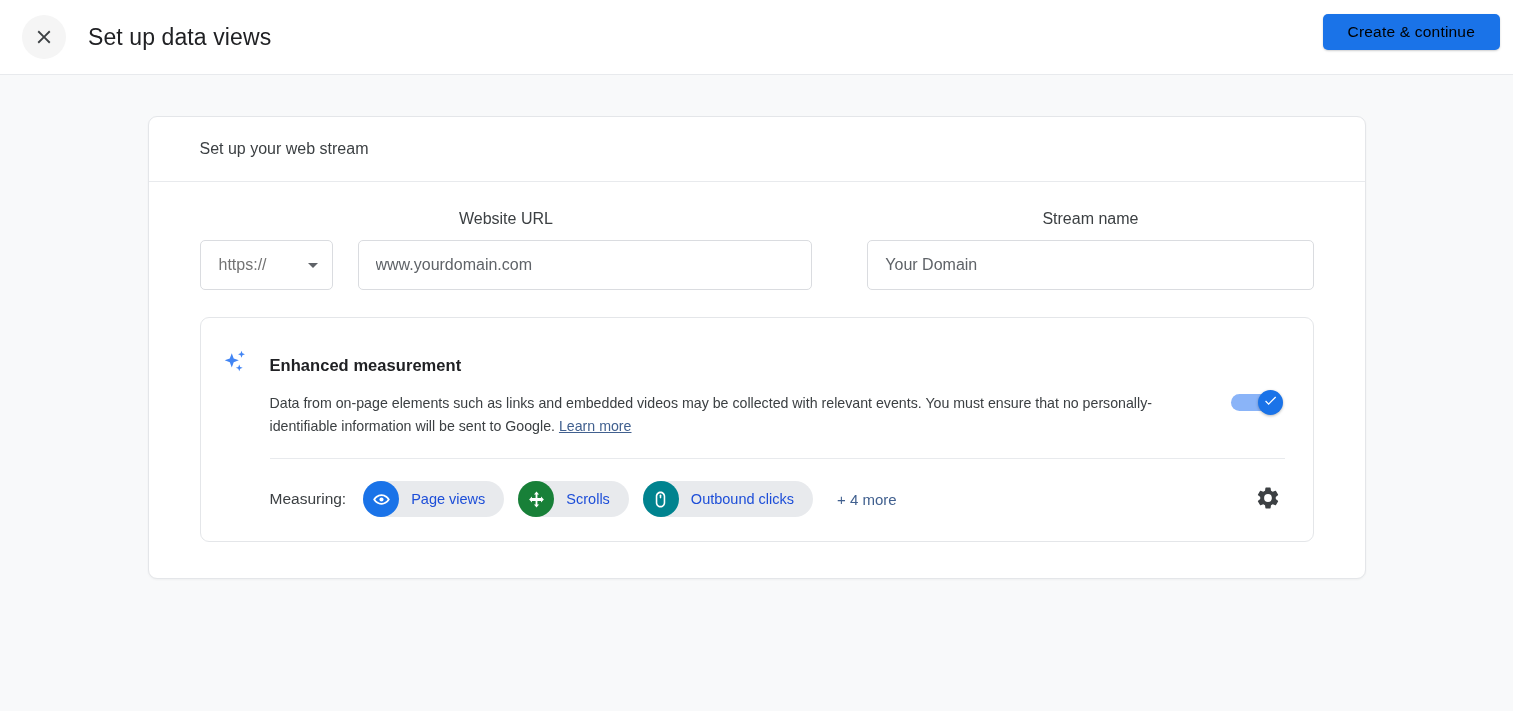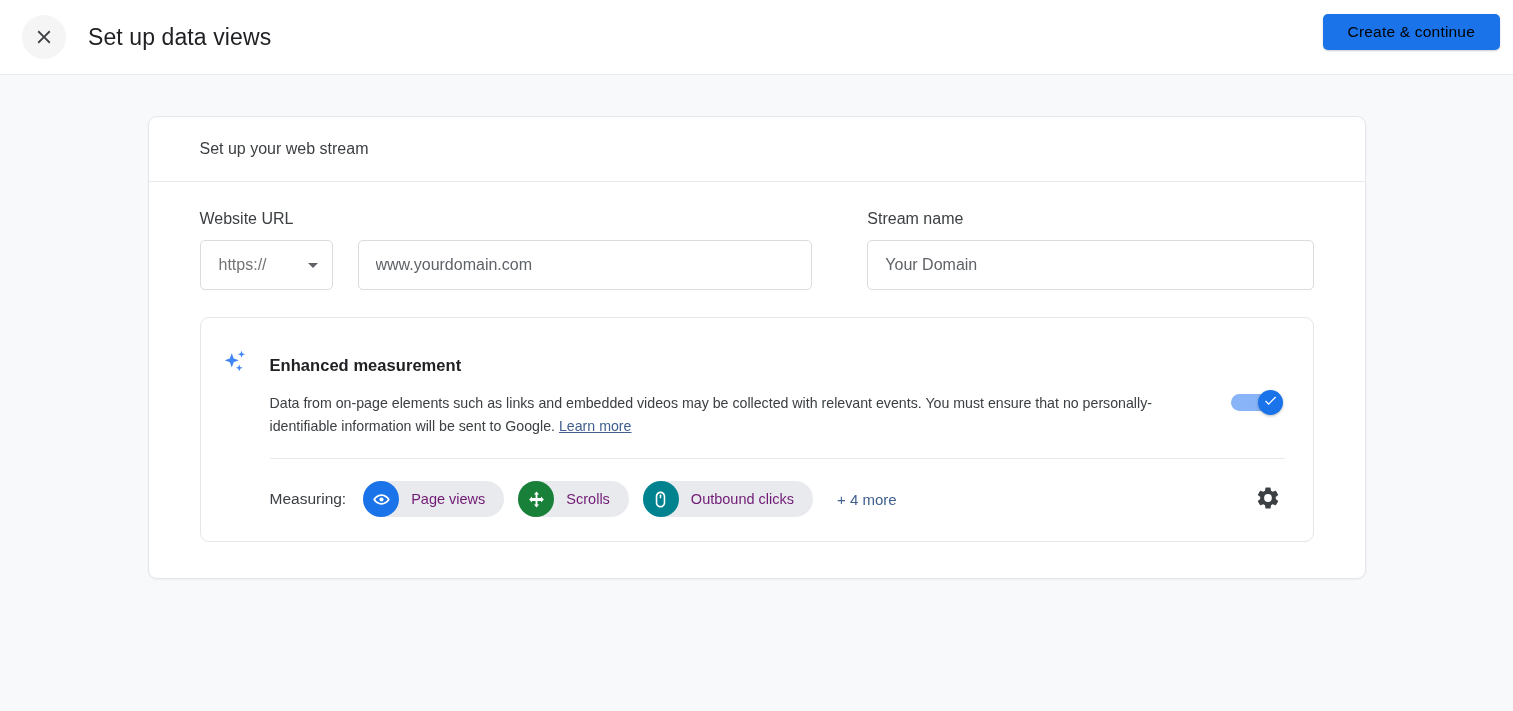--- a/index.html
+++ b/index.html
@@ -108,20 +108,21 @@
   }
   .field-group { display: flex; flex-direction: column; }
   .field-group.url { width: 614px; }
   .field-group.name { width: 447px; }
 
   .field-label {
     font-size: 16px;
     color: #3c4043;
     margin-bottom: 12px;
     font-weight: 400;
+    text-align: center;
   }
 
   .url-inputs { display: flex; gap: 25px; }
 
   .proto-select {
     width: 133px;
     height: 50px;
     border: 1px solid #dadce0;
     border-radius: 5px;
     display: flex;
@@ -279,21 +280,21 @@
     height: 36px;
     border-radius: 50%;
     display: flex;
     align-items: center;
     justify-content: center;
     flex: 0 0 auto;
     margin-right: 12px;
   }
   .chip-label {
     font-size: 14.5px;
-    color: #701a75;
+    color: #1d4ed8;
     white-space: nowrap;
   }
 
   .more-link {
     font-size: 15px;
     color: #41608f;
     margin-left: 10px;
     cursor: pointer;
     white-space: nowrap;
   }

